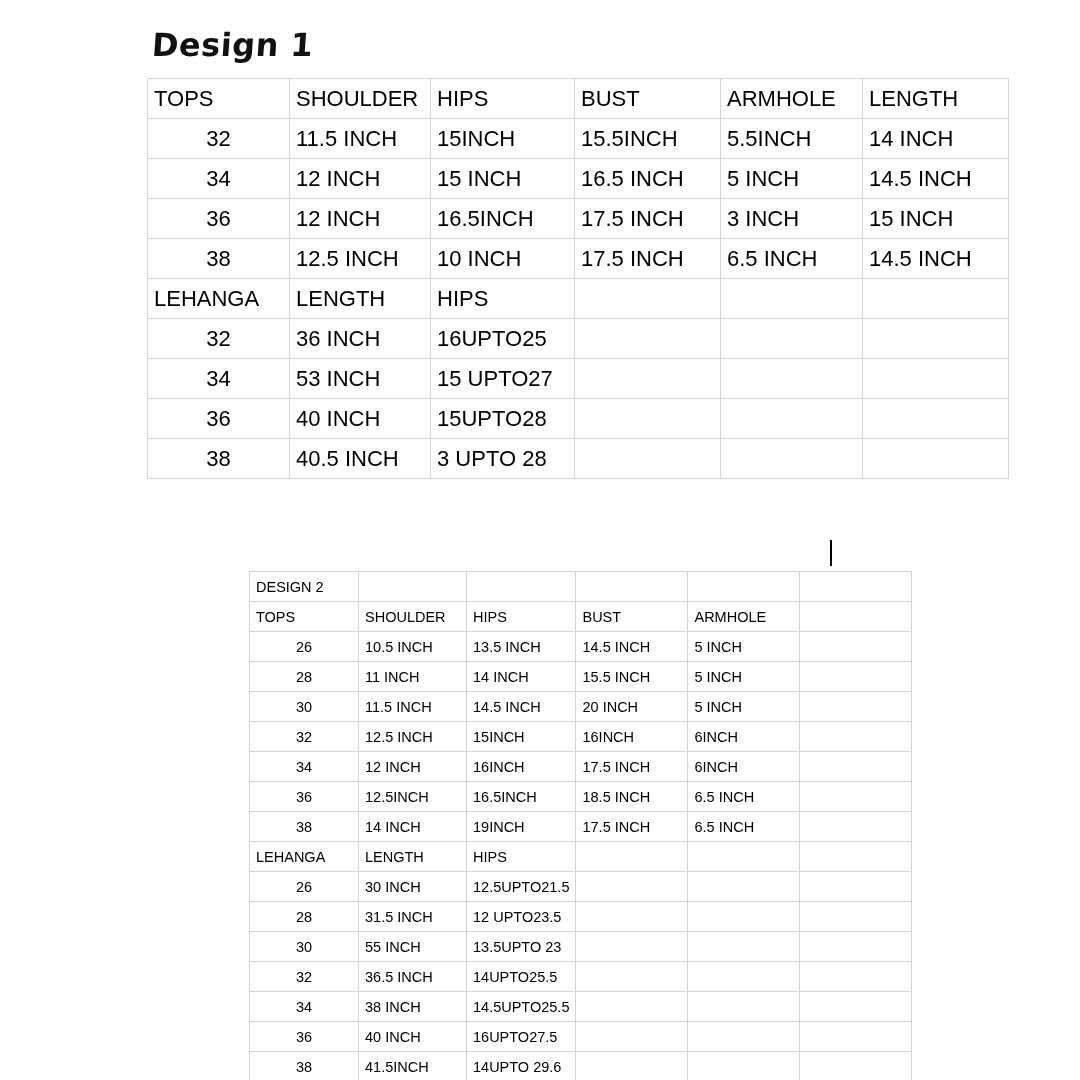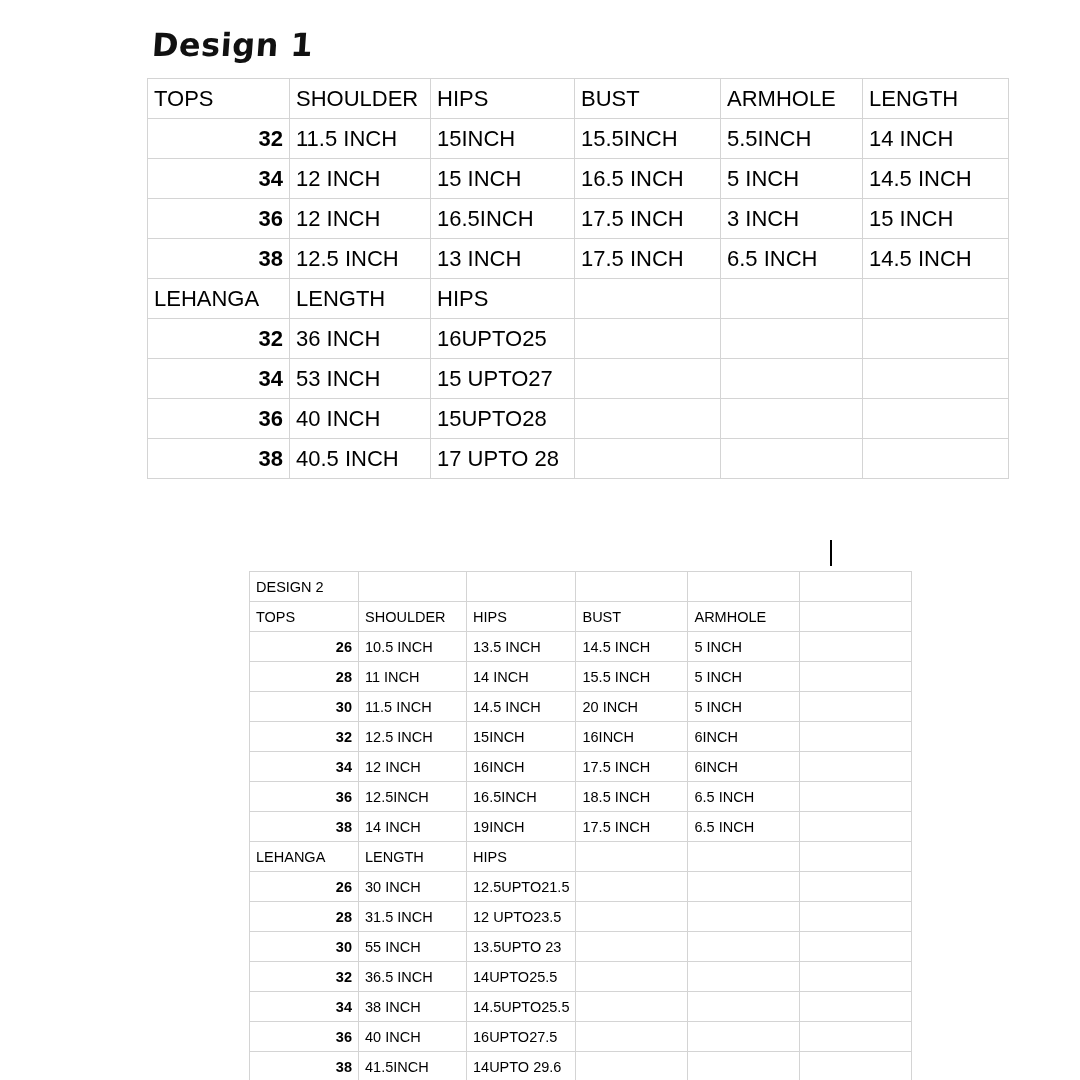--- a/index.html
+++ b/index.html
@@ -50,21 +50,21 @@
   .t1 td {
     height: 39px;
     font-size: 22px;
   }
   .t1 .c0 { width: 129px; }
   .t1 .c1 { width: 128px; }
   .t1 .c2 { width: 131px; }
   .t1 .c3 { width: 133px; }
   .t1 .c4 { width: 129px; }
   .t1 .c5 { width: 133px; }
-  .num { text-align: right; font-weight: bold; }
+  .num { text-align: center; }
   .txt { text-align: left; }
 
   
   .table2-wrap {
     position: absolute;
     left: 249px;
     top: 538px;
     margin-top: 33px;
   }
   .t2 td {
@@ -124,21 +124,21 @@
           <td class="c0 num">36</td>
           <td class="c1 txt">12 INCH</td>
           <td class="c2 txt">16.5INCH</td>
           <td class="c3 txt">17.5 INCH</td>
           <td class="c4 txt">3 INCH</td>
           <td class="c5 txt">15 INCH</td>
         </tr>
         <tr>
           <td class="c0 num">38</td>
           <td class="c1 txt">12.5 INCH</td>
-          <td class="c2 txt">13 INCH</td>
+          <td class="c2 txt">10 INCH</td>
           <td class="c3 txt">17.5 INCH</td>
           <td class="c4 txt">6.5 INCH</td>
           <td class="c5 txt">14.5 INCH</td>
         </tr>
         <tr>
           <td class="c0 txt">LEHANGA</td>
           <td class="c1 txt">LENGTH</td>
           <td class="c2 txt">HIPS</td>
           <td class="c3 txt"></td>
           <td class="c4 txt"></td>
@@ -164,21 +164,21 @@
           <td class="c0 num">36</td>
           <td class="c1 txt">40 INCH</td>
           <td class="c2 txt">15UPTO28</td>
           <td class="c3 txt"></td>
           <td class="c4 txt"></td>
           <td class="c5 txt"></td>
         </tr>
         <tr>
           <td class="c0 num">38</td>
           <td class="c1 txt">40.5 INCH</td>
-          <td class="c2 txt">17 UPTO 28</td>
+          <td class="c2 txt">3 UPTO 28</td>
           <td class="c3 txt"></td>
           <td class="c4 txt"></td>
           <td class="c5 txt"></td>
         </tr>
       </tbody>
   </table>
 </div>
 
 <div class="table2-wrap">
   <table class="sheet t2" id="table2">

